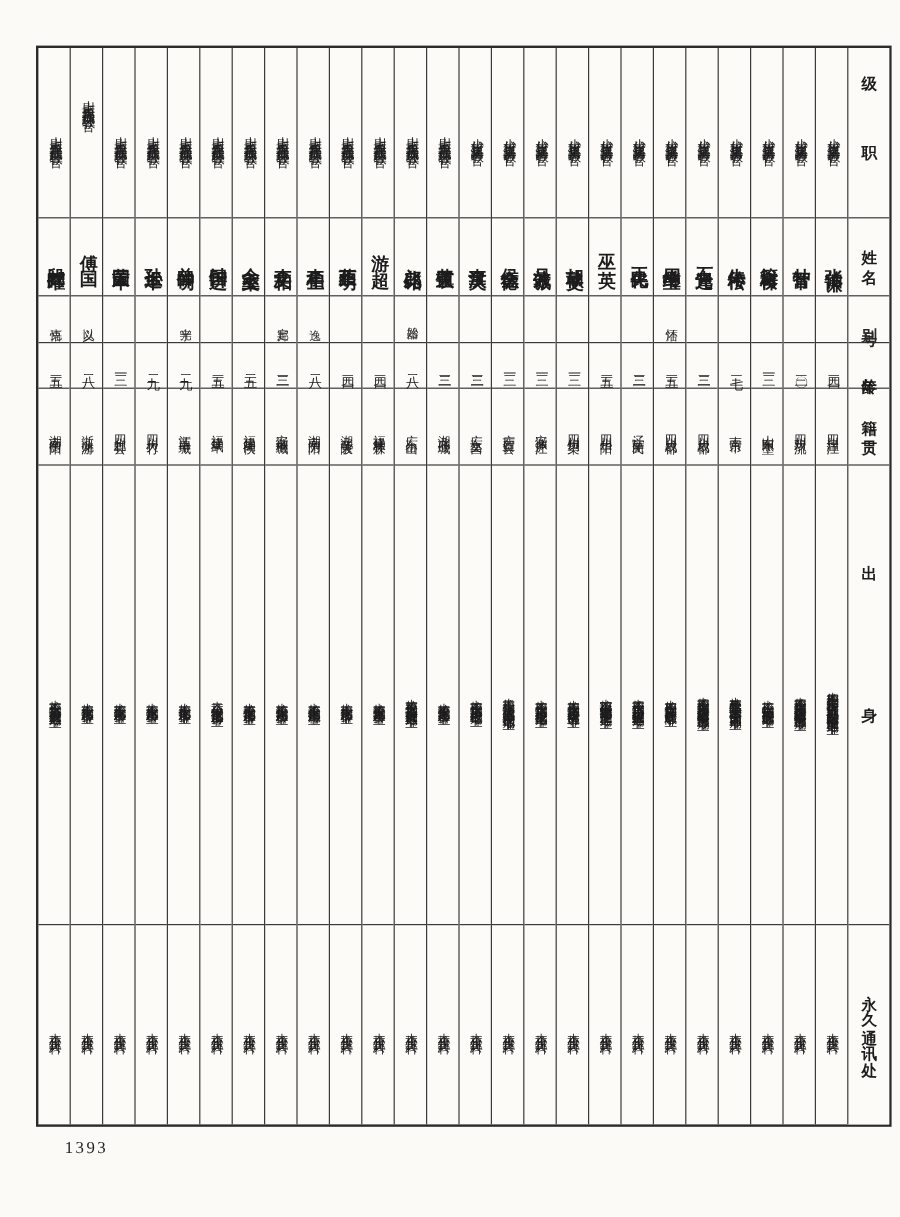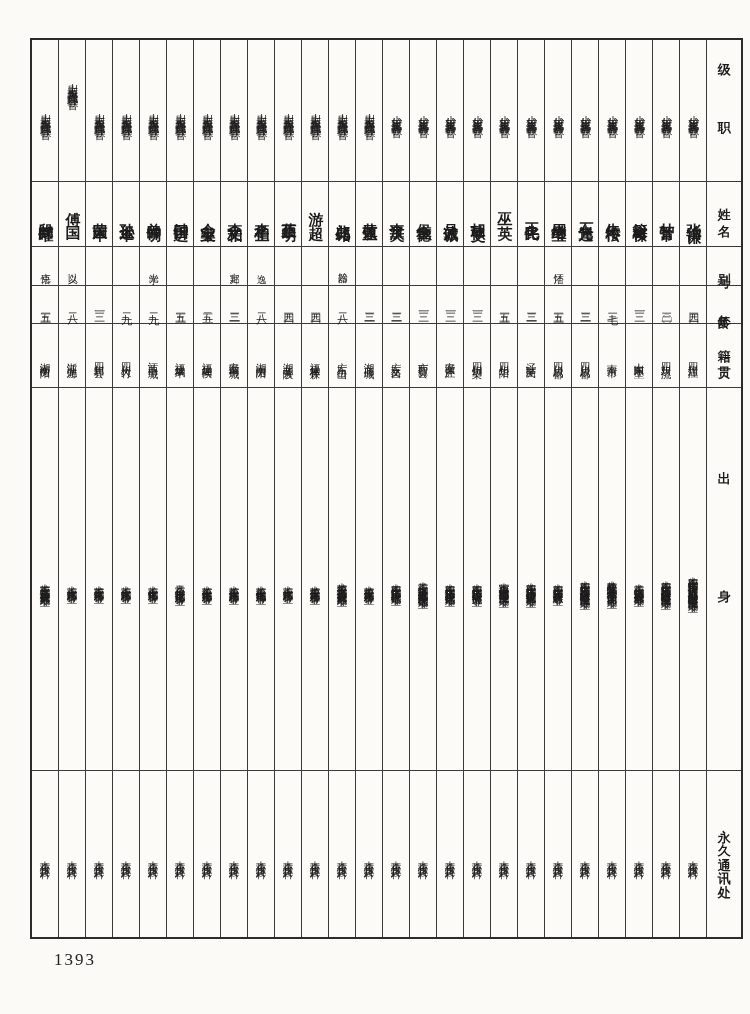--- a/index.html
+++ b/index.html
@@ -49,21 +49,21 @@
   .header-column .c-name{letter-spacing:16px;font-size:13px;}
   .header-column .c-alias{letter-spacing:3px;}
   .header-column .c-age{letter-spacing:0;}
   .header-column .c-native{letter-spacing:16px;}
   .header-column .c-background{letter-spacing:118px;}
   .header-column .c-contact{letter-spacing:14px;}
   
   .rank-offset{position:relative;top:-30px;background:#fcfbf8;}
   .page-number{
     position:absolute;left:54px;top:950px;
-    font-size:17px;letter-spacing:2px;color:#222;
+    font-size:14px;letter-spacing:2px;color:#222;
     font-family:"Liberation Serif", serif;
   }
 </style>
 </head>
 <body>
 
 <div class="table-frame">
   <div class="columns" id="columns">
 
     <div class="column">

